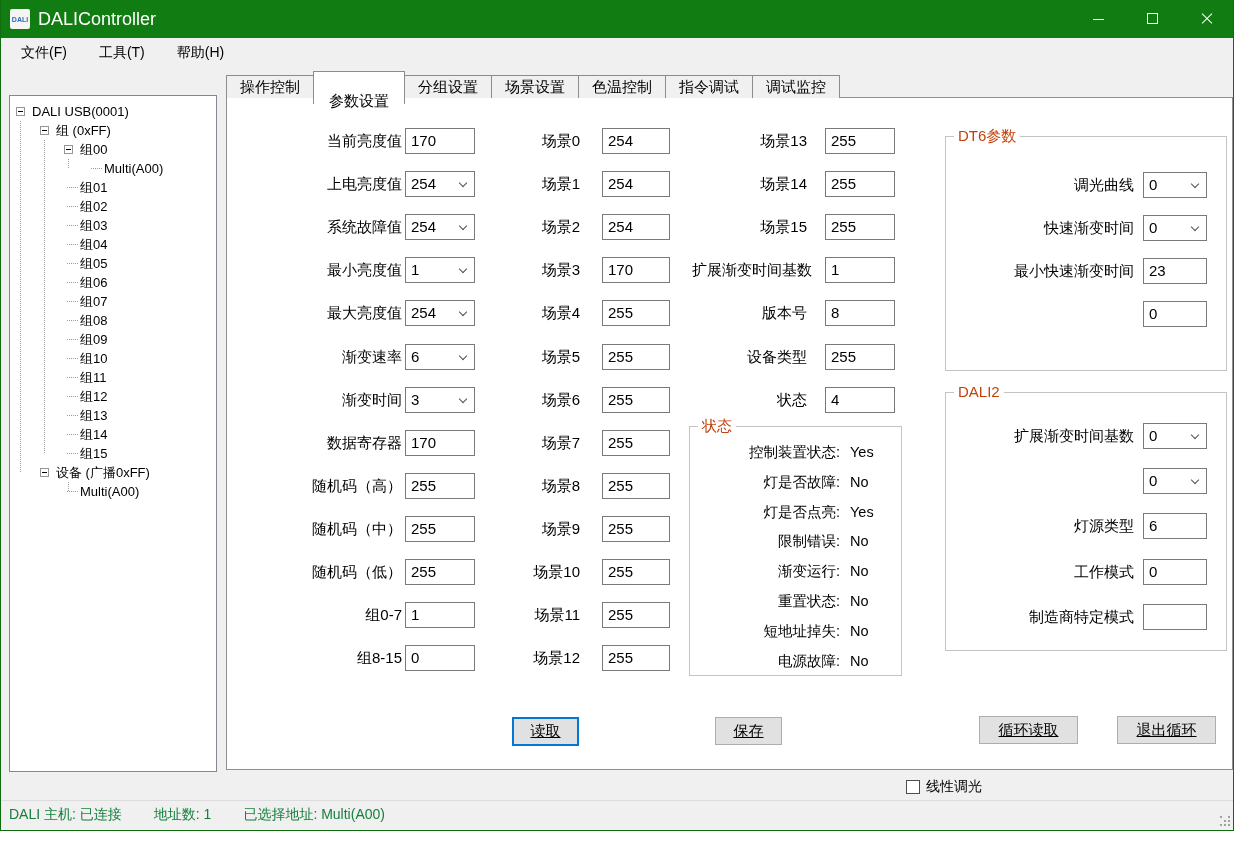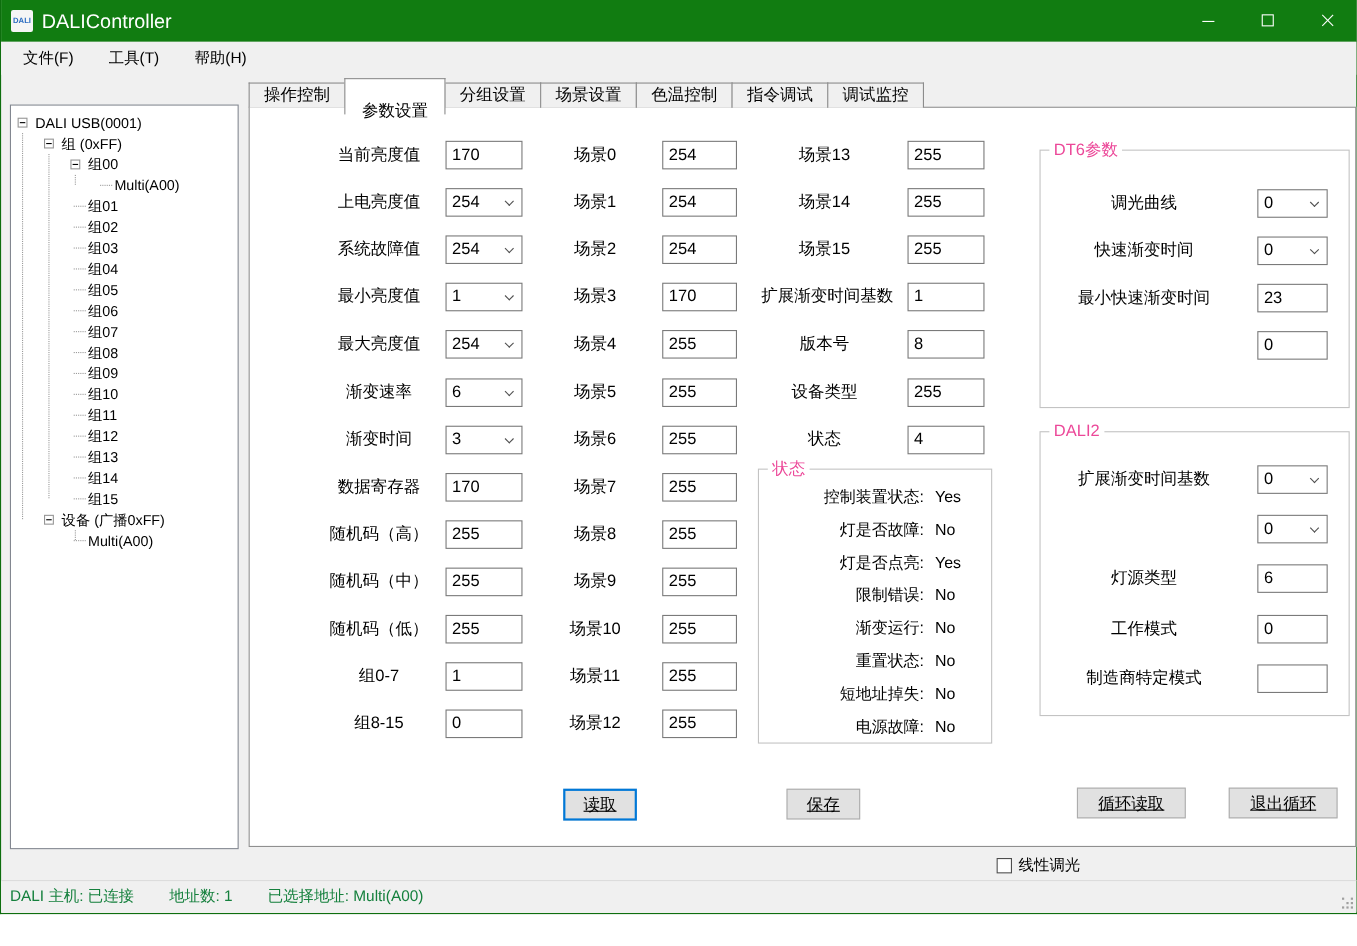--- a/index.html
+++ b/index.html
@@ -40,42 +40,42 @@
   .trow { position:absolute; left:0; top:calc(6px + var(--i)*19px); width:100%; height:19px; }
   .texp { position:absolute; left:calc(6px + var(--d,0)*24px); top:5px; width:9px; height:9px; border:1px solid #969696; background:#fff; }
   .texp .minus { position:absolute; left:1px; top:3px; width:5px; height:1px; background:#000; }
   .tlabel { position:absolute; left:calc(22px + var(--d,0)*24px); top:0; line-height:19px; font-size:13px; white-space:nowrap; color:#000; }
   .trow[data-expander="false"] .tlabel::before { content:""; position:absolute; left:-13px; top:9px; width:11px; border-top:1px dotted #9a9a9a; }
   .tree-vline { position:absolute; width:0; border-left:1px dotted #9a9a9a; }
 
   
   .col { position:absolute; }
   .prow { position:absolute; left:0; top:calc(var(--i)*43.1px); height:26px; width:100%; }
-  .plabel { position:absolute; top:0; line-height:26px; font-size:15px; text-align:center; white-space:nowrap; color:#000; }
+  .plabel { position:absolute; top:0; line-height:26px; font-size:15px; text-align:right; white-space:nowrap; color:#000; }
   .pbox { position:absolute; top:0; height:26px; background:#fff; border:1px solid #7a7a7a; }
   .pval { display:block; font-size:15px; line-height:24px; padding-left:5px; color:#000; white-space:nowrap; }
   .chev { display:none; position:absolute; right:8px; top:8px; width:6px; height:6px;
           border-right:1.5px solid #505050; border-bottom:1.5px solid #505050; transform:rotate(45deg); }
   .prow[data-type="select"] .chev { display:block; }
 
   #col1 { left:60px; top:30px; width:200px; }
   #col1 .plabel { left:0; width:115px; }
   #col1 .pbox { left:118px; width:70px; }
 
   #col2 { left:275px; top:30px; width:180px; }
   #col2 .plabel { left:0; width:78px; }
   #col2 .pbox { left:100px; width:68px; }
 
   #col3 { left:465px; top:30px; width:215px; }
   #col3 .plabel { left:0; width:115px; }
   #col3 .pbox { left:133px; width:70px; }
 
   
   .groupbox { position:absolute; border:1px solid #c3c3c3; }
-  .gtitle { position:absolute; top:-10px; left:8px; background:#fff; padding:0 4px; font-size:15px; color:#ec4899; white-space:nowrap; }
+  .gtitle { position:absolute; top:-10px; left:8px; background:#fff; padding:0 4px; font-size:15px; color:#c2410c; white-space:nowrap; }
 
   #status-group { left:462px; top:328px; width:213px; height:250px; }
   .srow { position:absolute; left:0; top:calc(15px + var(--i)*29.8px); height:20px; width:100%; }
   .slabel { position:absolute; left:0; width:150px; text-align:right; font-size:14.5px; line-height:20px; color:#000; white-space:nowrap; }
   .svalue { position:absolute; left:160px; font-size:14.5px; line-height:20px; color:#000; }
 
   #dt6-group { left:718px; top:38px; width:282px; height:235px; }
   #dali2-group { left:718px; top:294px; width:282px; height:259px; }
   .grow { position:absolute; left:0; height:26px; width:100%; }
   #dt6-group .grow { top:calc(35px + var(--i)*43px); }

